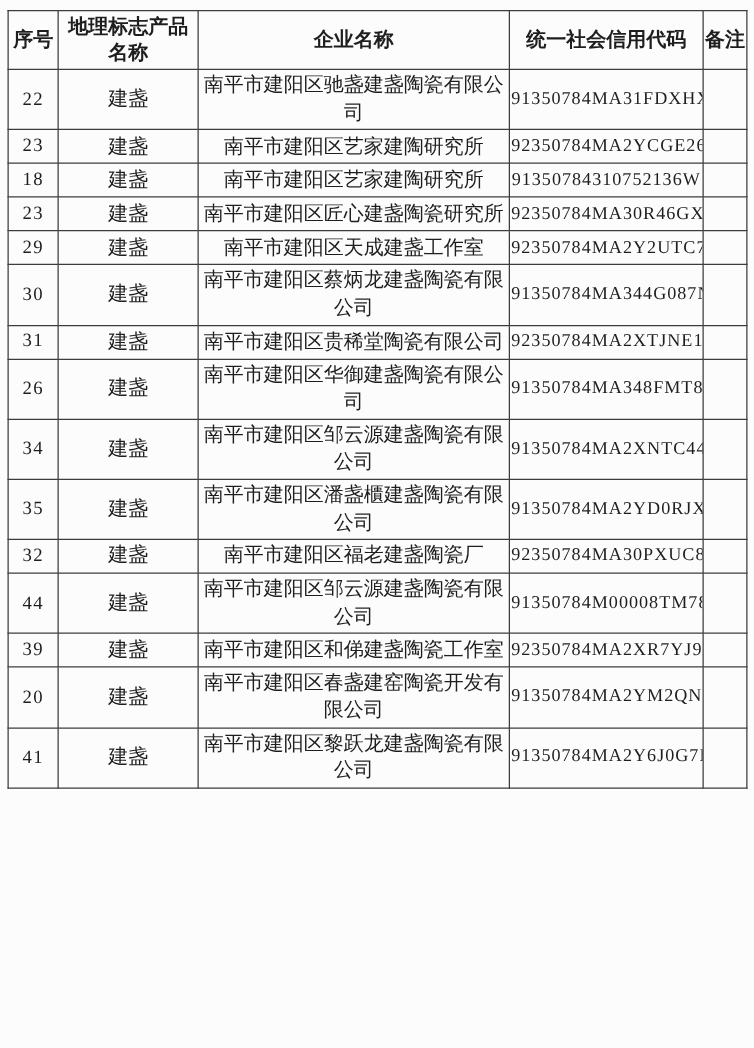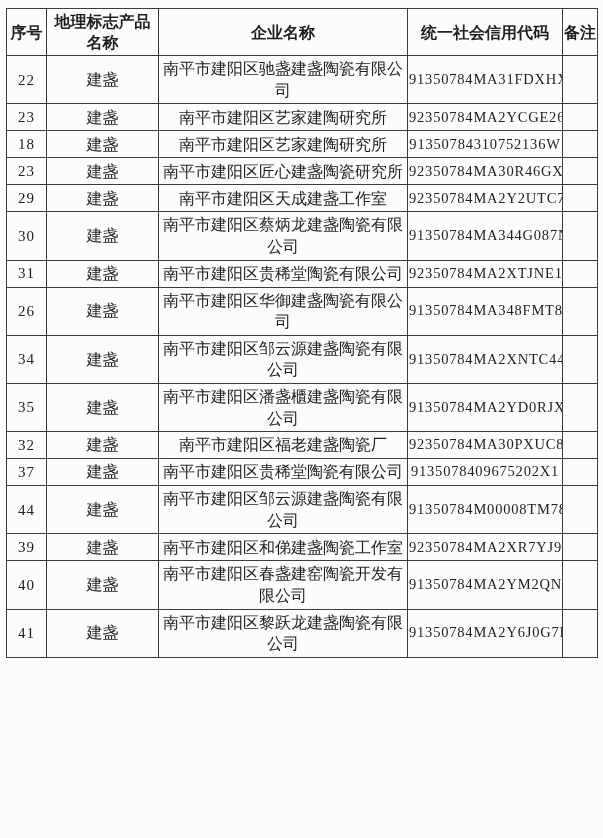--- a/index.html
+++ b/index.html
@@ -152,42 +152,35 @@
         <td class="td-remark"></td>
       </tr>
       <tr>
         <td class="td-serial">32</td>
         <td class="td-product">建盏</td>
         <td class="td-company">南平市建阳区福老建盏陶瓷厂</td>
         <td class="td-code">92350784MA30PXUC8T</td>
         <td class="td-remark"></td>
       </tr>
       <tr>
-        <td class="td-serial">37</td>
-        <td class="td-product">建盏</td>
-        <td class="td-company">南平市建阳区贵稀堂陶瓷有限公司</td>
-        <td class="td-code">9135078409675202X1</td>
-        <td class="td-remark"></td>
-      </tr>
-      <tr>
         <td class="td-serial">44</td>
         <td class="td-product">建盏</td>
         <td class="td-company">南平市建阳区邹云源建盏陶瓷有限公司</td>
         <td class="td-code">91350784M00008TM78</td>
         <td class="td-remark"></td>
       </tr>
       <tr>
         <td class="td-serial">39</td>
         <td class="td-product">建盏</td>
         <td class="td-company">南平市建阳区和俤建盏陶瓷工作室</td>
         <td class="td-code">92350784MA2XR7YJ9A</td>
         <td class="td-remark"></td>
       </tr>
       <tr>
-        <td class="td-serial">40</td>
+        <td class="td-serial">20</td>
         <td class="td-product">建盏</td>
         <td class="td-company">南平市建阳区春盏建窑陶瓷开发有限公司</td>
         <td class="td-code">91350784MA2YM2QN03</td>
         <td class="td-remark"></td>
       </tr>
       <tr>
         <td class="td-serial">41</td>
         <td class="td-product">建盏</td>
         <td class="td-company">南平市建阳区黎跃龙建盏陶瓷有限公司</td>
         <td class="td-code">91350784MA2Y6J0G7R</td>

